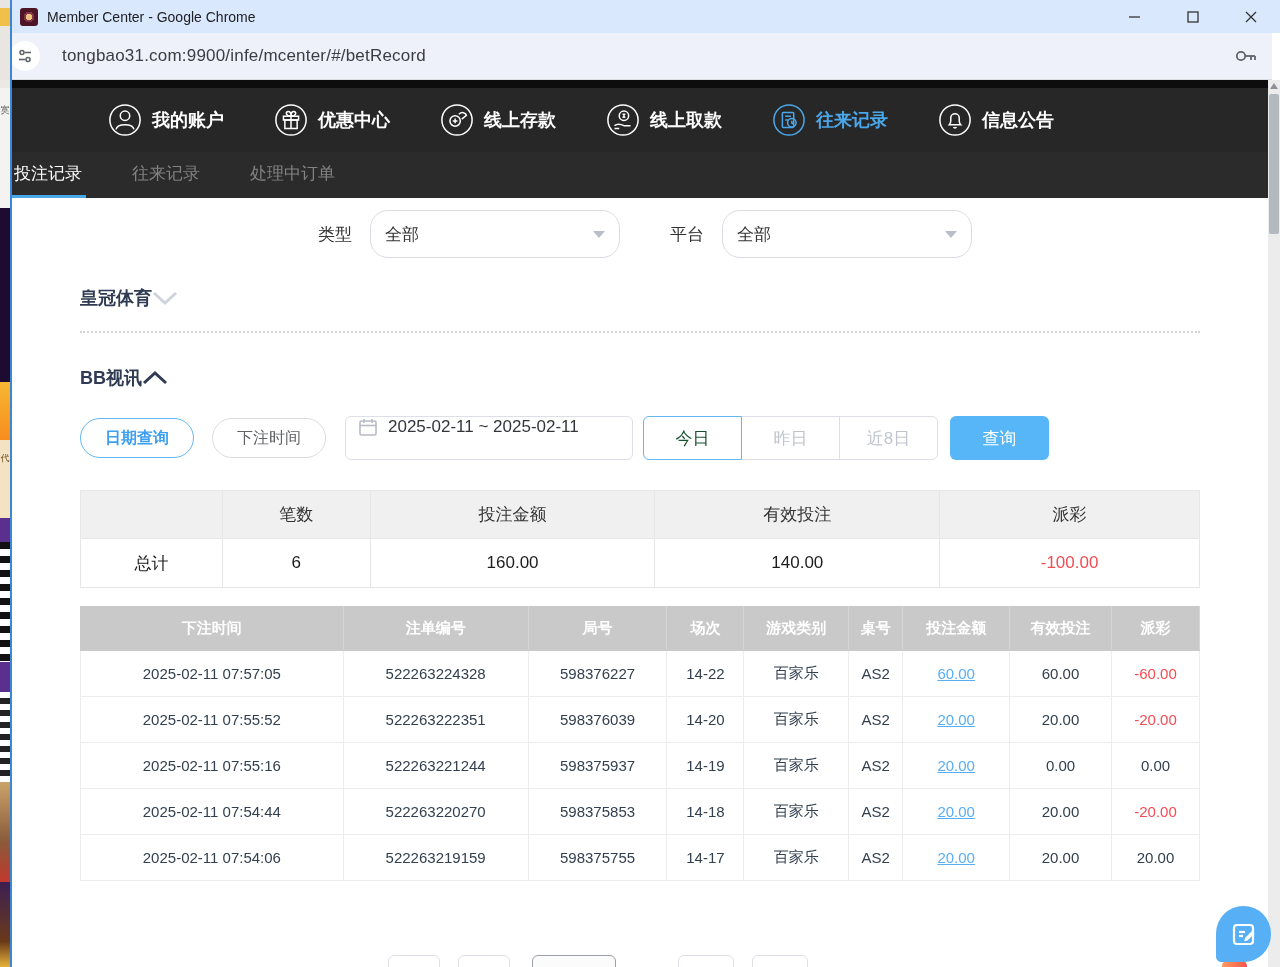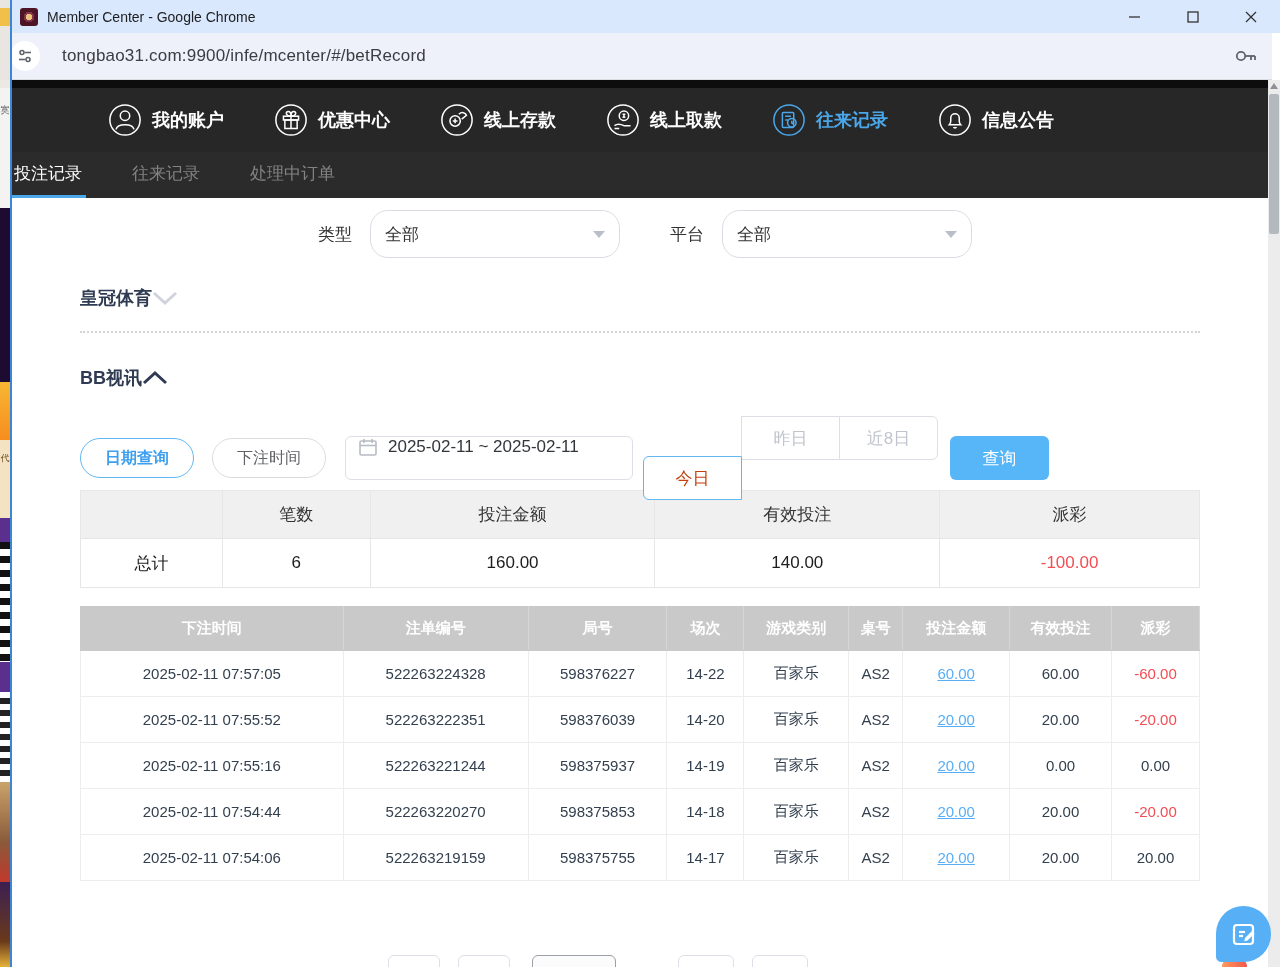--- a/index.html
+++ b/index.html
@@ -52,21 +52,21 @@
   .dotted-div { position:absolute; left:70px; width:1120px; border-top:2px dotted #d4d4d4; }
 
   .query-row { position:absolute; left:70px; top:218px; display:flex; align-items:center; }
   .pill { height:40px; padding:0 24px; border-radius:20px; border:1px solid #dcdcdc; background:#fff; font-size:16px; color:#606266; display:flex; align-items:center; cursor:pointer; }
   .pill.active { border-color:#62b8f2; color:#3d9ff0; font-weight:bold; }
   .date-input { margin-left:19px; width:288px; height:44px; border:1px solid #dcdfe6; border-radius:6px; display:flex; align-items:flex-start; padding:0 12px; gap:10px; font-size:17px; color:#32363b; cursor:pointer; }
   .btn-group { display:flex; margin-left:10px; }
   .btn-group .gbtn { height:44px; width:99px; background:#fff; border:1px solid #dcdfe6; font-size:17px; color:#c0c4cc; display:flex; align-items:center; justify-content:center; margin-left:-1px; cursor:pointer; }
   .btn-group .gbtn:first-child { border-radius:6px 0 0 6px; margin-left:0; }
   .btn-group .gbtn:last-child { border-radius:0 6px 6px 0; }
-  .btn-group .gbtn.active { border-color:#62b8f2; color:#c2410c; z-index:2;margin-top:40px; }
+  .btn-group .gbtn.active { border-color:#62b8f2; color:#14532d; z-index:2; }
   .search-btn { margin-left:12px; width:99px; height:44px; background:#57b6f8; color:#fff; font-size:17px; border:none; border-radius:6px; cursor:pointer; }
 
   table { border-collapse:collapse; }
   .summary-table { position:absolute; left:70px; top:292px; width:1120px; border:1px solid #e3e3e3; }
   .summary-table th { background:#f0f0f0; height:48px; font-size:17px; font-weight:normal; color:#333; border:1px solid #e6e6e6; }
   .summary-table td { background:#fff; height:49px; text-align:center; font-size:17px; color:#1d1d1d; border:1px solid #e6e6e6; }
   .summary-table td.neg { color:#f34d54; }
 
   .bet-table { position:absolute; left:70px; top:408px; width:1120px; }
   .bet-table th { background:#c9c9c9; color:#fff; height:44px; font-size:15px; font-weight:bold; border:1px solid #c9c9c9; border-right:1px solid #d6d6d6; }

